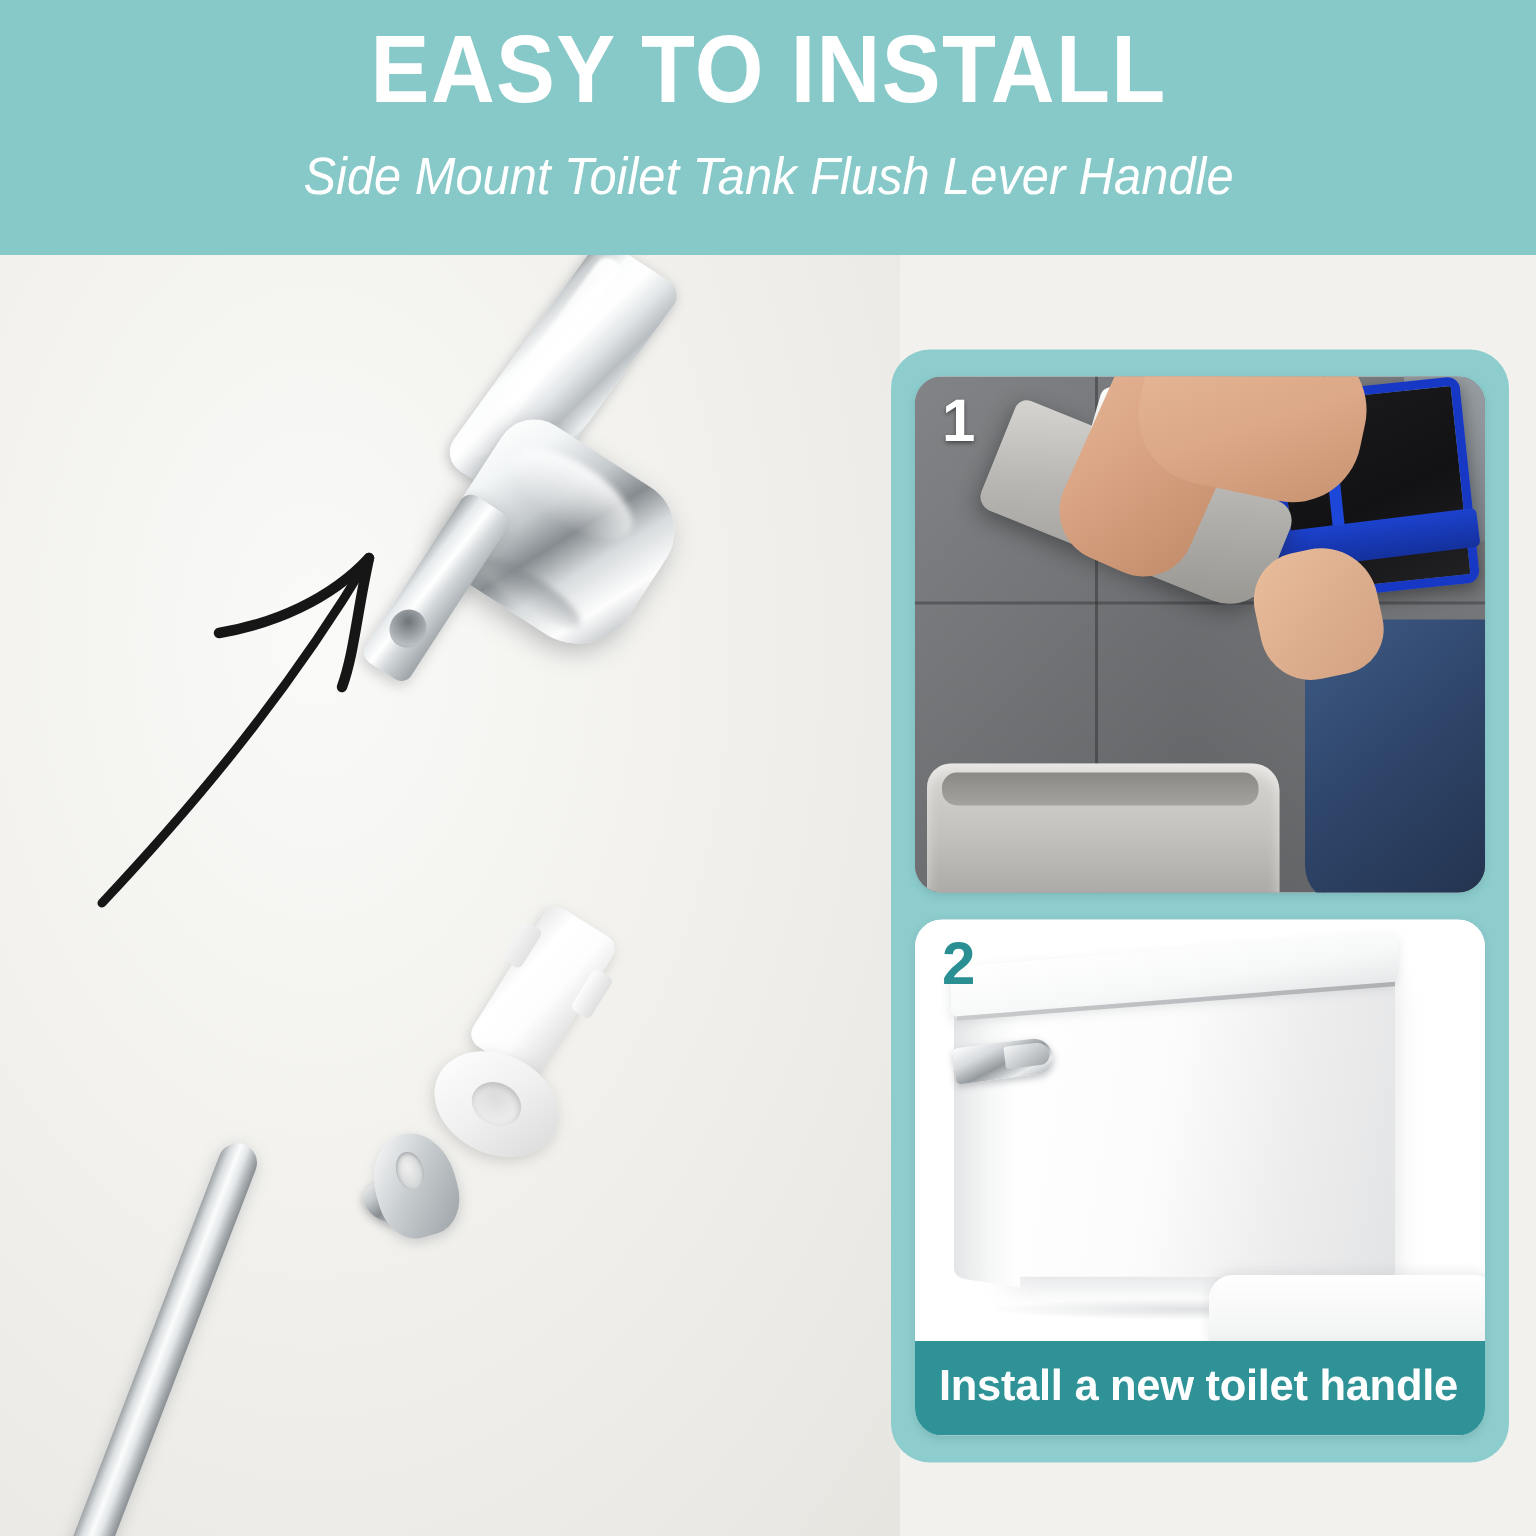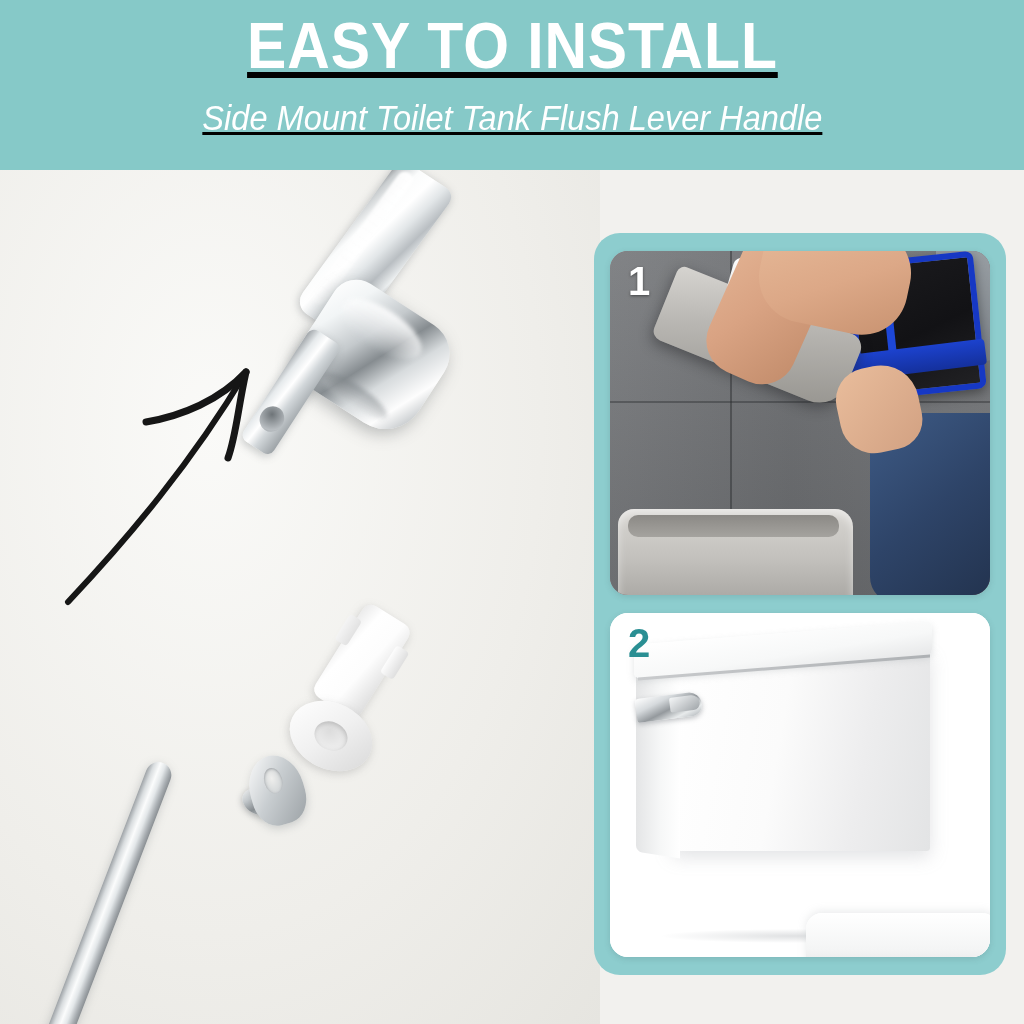--- a/index.html
+++ b/index.html
@@ -20,21 +20,20 @@
   }
 
   
   .header-banner {
     position:absolute; left:0; top:0;
     width:1024px; height:170px;
     background:#86C9C8;
     display:flex; flex-direction:column;
     align-items:center; justify-content:flex-start;
     padding-top:14px;
-    text-decoration:underline;
   }
   .headline {
     color:#FFFFFF;
     font-size:64px;
     font-weight:bold;
     letter-spacing:1px;
     line-height:1.0;
     transform:scaleX(0.92);
     text-align:center;
     white-space:nowrap;
@@ -528,16 +527,17 @@
           <div class="s2-shadow"></div>
           <div class="s2-tank-body"></div>
           <div class="s2-tank-left"></div>
           <div class="s2-lid"></div>
           <div class="s2-lid-line"></div>
           <div class="s2-handle"></div>
           <div class="s2-seat"></div>
         </div>
         <div class="step-badge badge-teal">2</div>
       </div>
+      <div class="step-caption">Install a new toilet handle</div>
     </div>
 
   </div>
 </div>
 
 </body></html>

